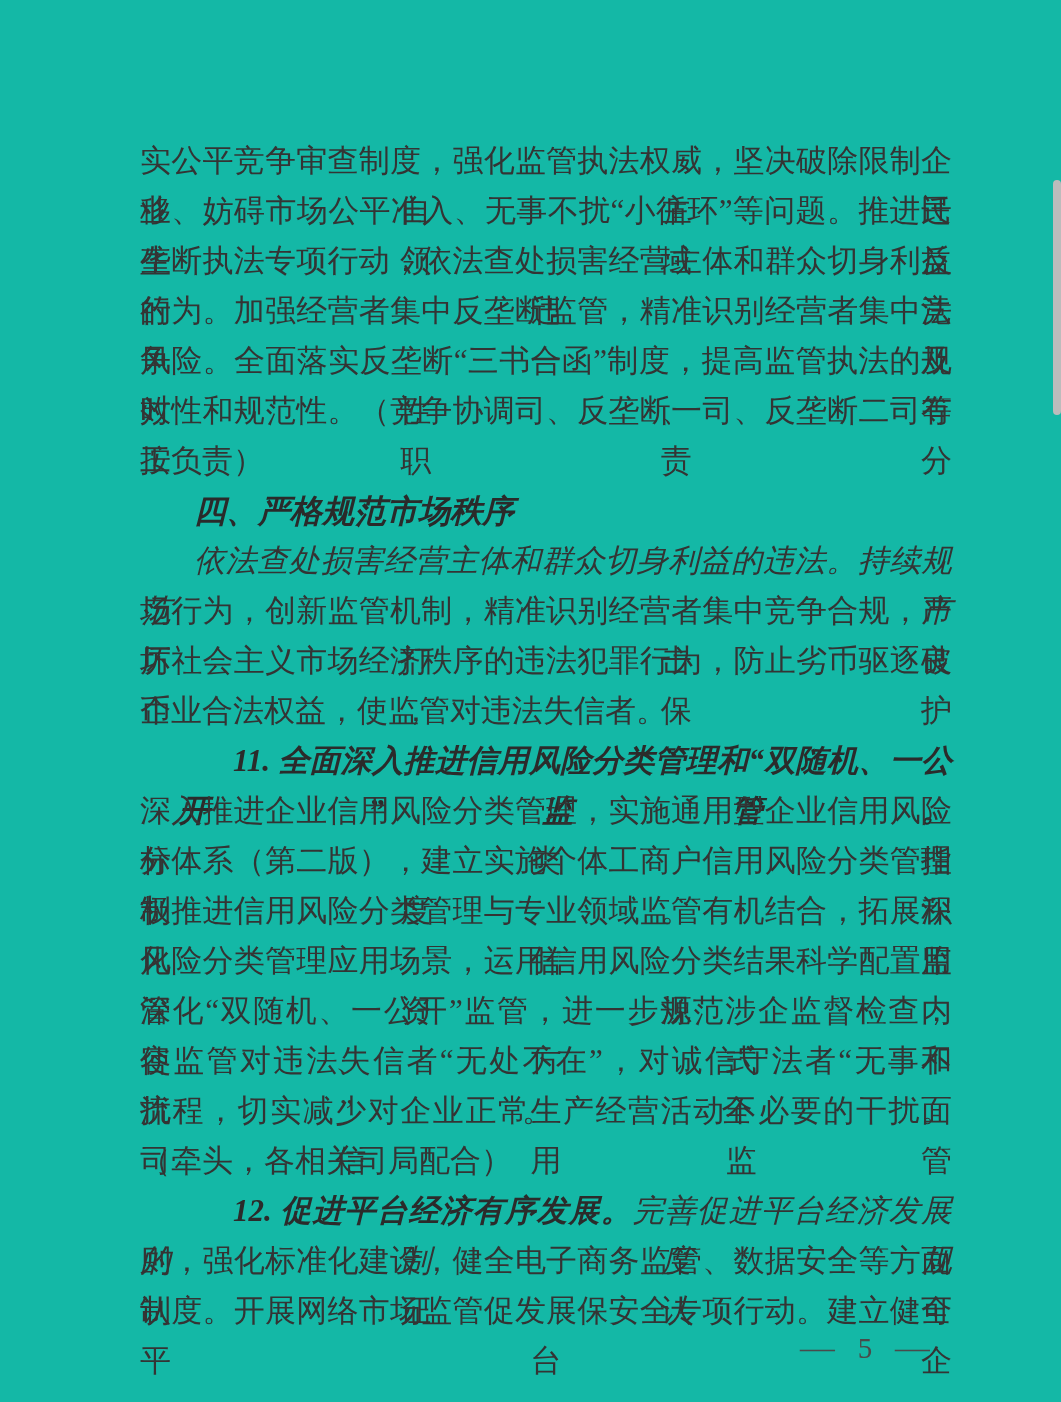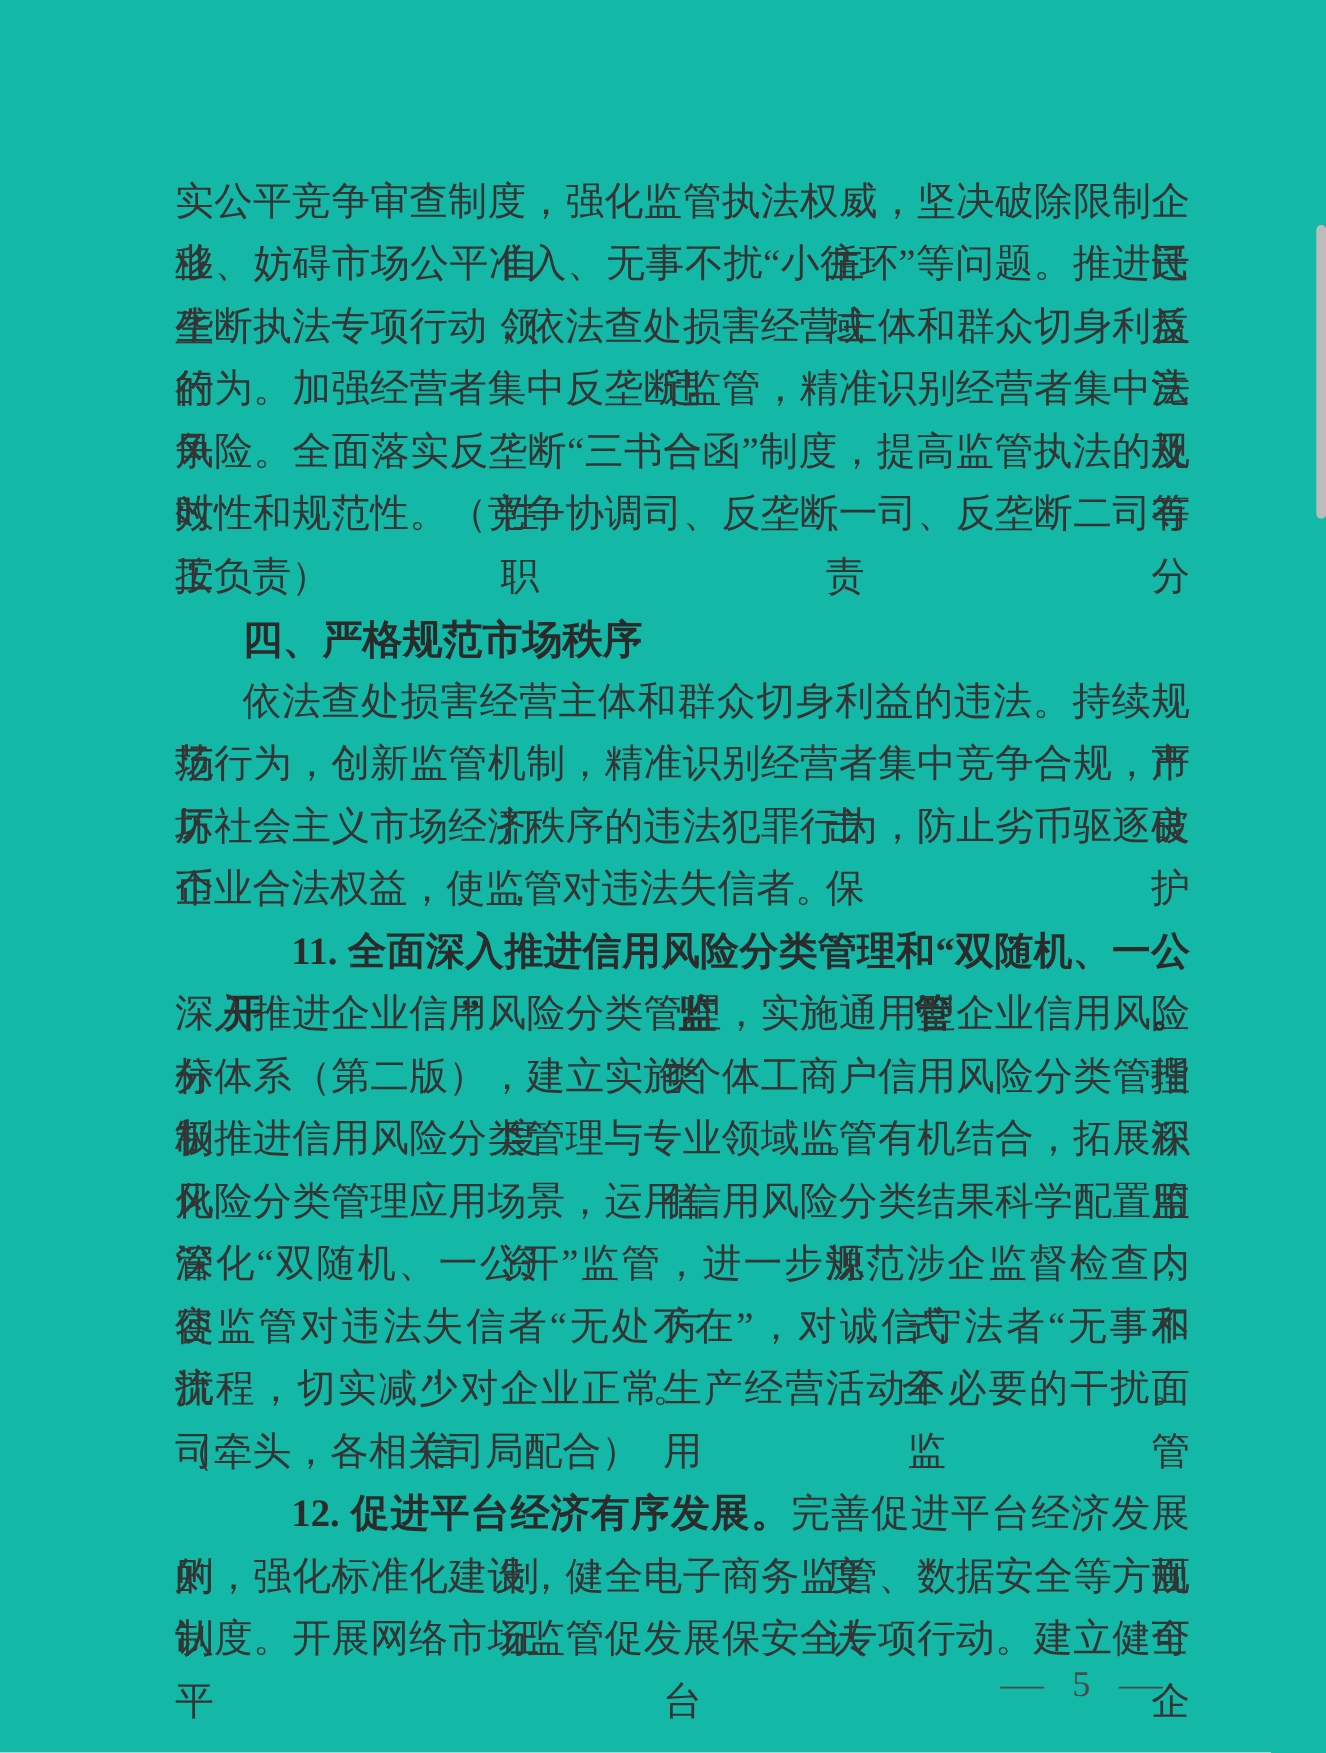--- a/index.html
+++ b/index.html
@@ -30,20 +30,21 @@
     color: #343434;
   }
   .just {
     white-space: normal;
     text-align: justify;
     text-align-last: justify;
     text-justify: inter-character;
   }
   .indent {
     text-indent: 54px;
+    font-style: italic;
   }
   .bold {
     font-weight: bold;
     color: #2b2b2b;
     margin-left: 39px;
   }
   .heading {
     font-family: "Liberation Sans", "DejaVu Sans", sans-serif;
     font-weight: bold;
     font-size: 32px;

